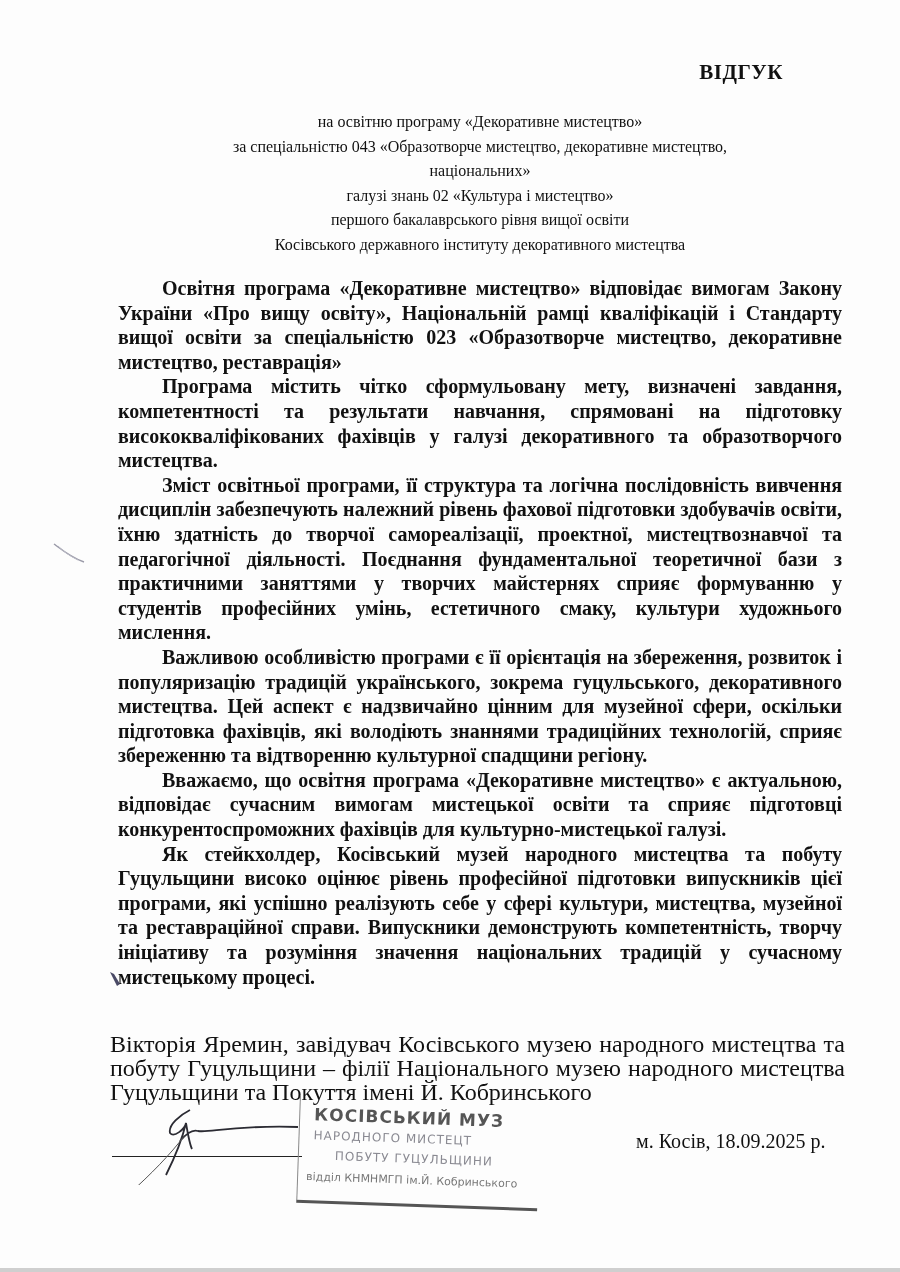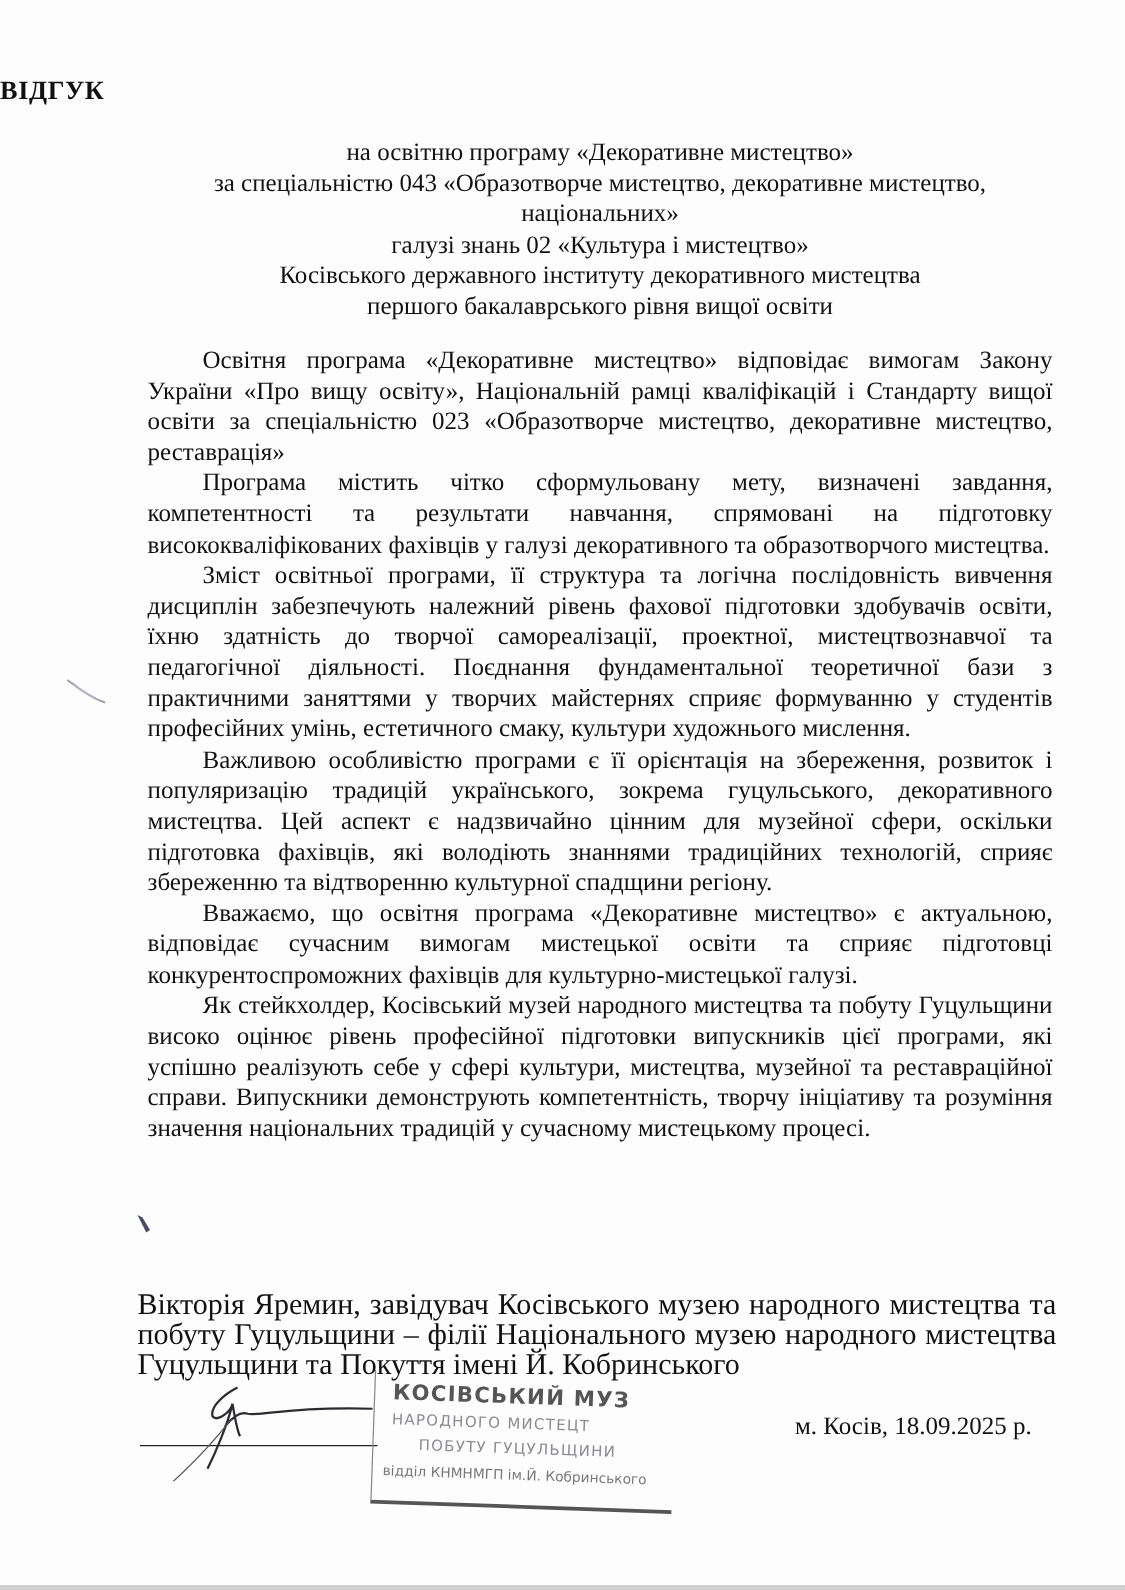--- a/index.html
+++ b/index.html
@@ -2,31 +2,31 @@
 <html><head>
 <meta charset="utf-8">
 <style>
   html, body { margin: 0; padding: 0; }
   body {
     width: 900px; height: 1272px; background: #fdfdfd; position: relative; overflow: hidden;
     font-family: "Liberation Serif", "DejaVu Serif", serif; color: #111;
   }
   .page { position: absolute; left: 0; top: 0; width: 900px; height: 1272px; }
   .title {
-    position: absolute; top: 60px; left: 0; width: 783px; text-align: left;
+    position: absolute; top: 60px; left: 0; width: 783px; text-align: right;
     font-weight: bold; font-size: 21px; letter-spacing: 0.5px;
   }
   .subtitle {
     position: absolute; top: 110px; left: 130px; width: 700px; text-align: center;
-    font-size: 20px; line-height: 24.5px;
+    font-size: 16px; line-height: 24.5px;
   }
   .subtitle div { white-space: nowrap; }
   .body {
     position: absolute; top: 276px; left: 118px; width: 724px;
-    font-size: 20px; line-height: 24.6px; text-align: justify;
+    font-size: 20px; line-height: 24.6px; text-align: justify; font-weight: bold;
   }
   .body p { margin: 0; text-indent: 44px; }
   .signer {
     position: absolute; top: 1032px; left: 110px; width: 735px;
     font-size: 24px; line-height: 24px; text-align: justify;
   }
   .place-date {
     position: absolute; top: 1130px; left: 636px; font-size: 20px; white-space: nowrap;
   }
   .sig-line {
@@ -51,22 +51,22 @@
 
 <div class="page">
 
   <div class="title">ВІДГУК</div>
 
   <div class="subtitle">
     <div>на освітню програму «Декоративне мистецтво»</div>
     <div>за спеціальністю 043 «Образотворче мистецтво, декоративне мистецтво,</div>
     <div>національних»</div>
     <div>галузі знань 02 «Культура і мистецтво»</div>
+    <div>першого бакалаврського рівня вищої освіти</div>
     <div>Косівського державного інституту декоративного мистецтва</div>
-    <div>першого бакалаврського рівня вищої освіти</div>
   </div>
 
   <div class="body">
     <p>Освітня програма «Декоративне мистецтво» відповідає вимогам Закону України «Про вищу освіту», Національній рамці кваліфікацій і Стандарту вищої освіти за спеціальністю 023 «Образотворче мистецтво, декоративне мистецтво, реставрація»</p>
     <p>Програма містить чітко сформульовану мету, визначені завдання, компетентності та результати навчання, спрямовані на підготовку висококваліфікованих фахівців у галузі декоративного та образотворчого мистецтва.</p>
     <p>Зміст освітньої програми, її структура та логічна послідовність вивчення дисциплін забезпечують належний рівень фахової підготовки здобувачів освіти, їхню здатність до творчої самореалізації, проектної, мистецтвознавчої та педагогічної діяльності. Поєднання фундаментальної теоретичної бази з практичними заняттями у творчих майстернях сприяє формуванню у студентів професійних умінь, естетичного смаку, культури художнього мислення.</p>
     <p>Важливою особливістю програми є її орієнтація на збереження, розвиток і популяризацію традицій українського, зокрема гуцульського, декоративного мистецтва. Цей аспект є надзвичайно цінним для музейної сфери, оскільки підготовка фахівців, які володіють знаннями традиційних технологій, сприяє збереженню та відтворенню культурної спадщини регіону.</p>
     <p>Вважаємо, що освітня програма «Декоративне мистецтво» є актуальною, відповідає сучасним вимогам мистецької освіти та сприяє підготовці конкурентоспроможних фахівців для культурно-мистецької галузі.</p>
     <p>Як стейкхолдер, Косівський музей народного мистецтва та побуту Гуцульщини високо оцінює рівень професійної підготовки випускників цієї програми, які успішно реалізують себе у сфері культури, мистецтва, музейної та реставраційної справи. Випускники демонструють компетентність, творчу ініціативу та розуміння значення національних традицій у сучасному мистецькому процесі.</p>
   </div>

